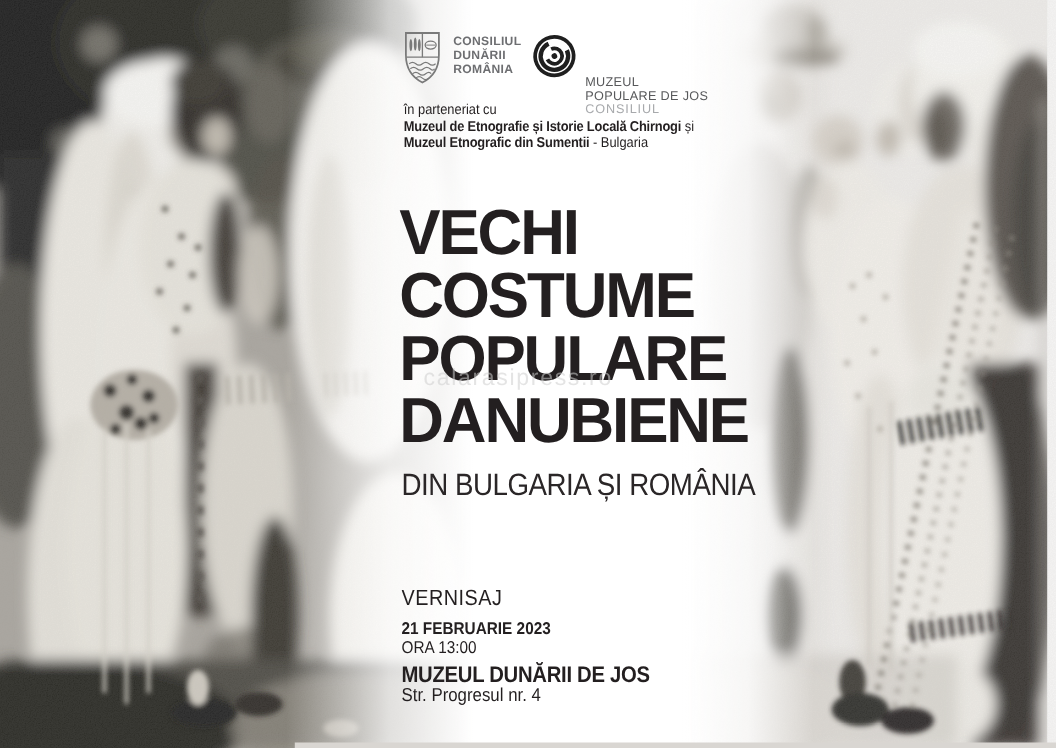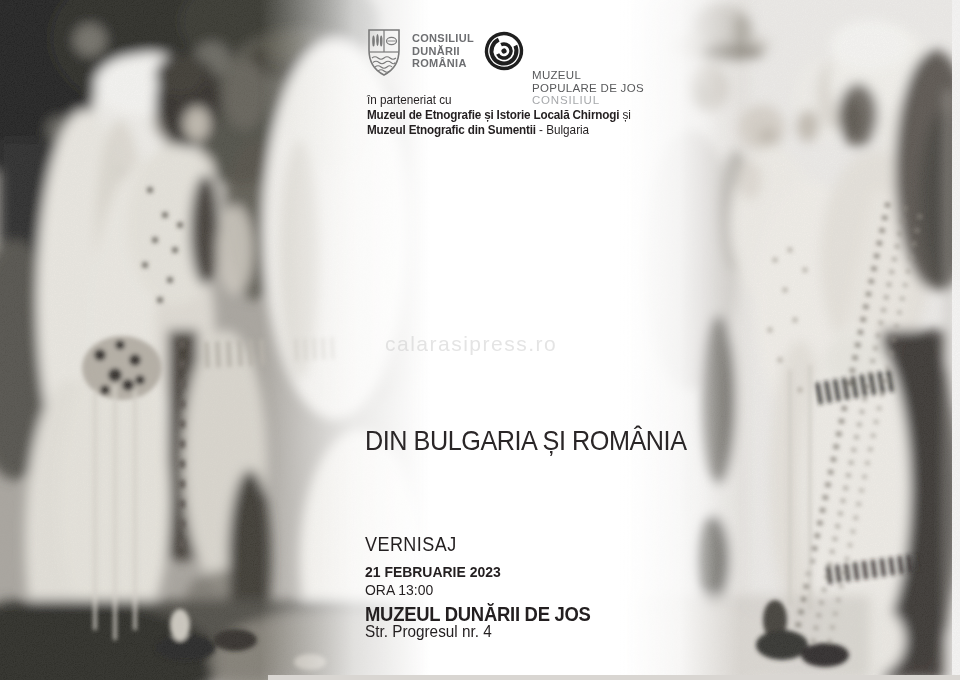--- a/index.html
+++ b/index.html
@@ -310,20 +310,26 @@
   <div class="abs content logo-text museum" style="left:532px;top:37px;margin-top:32px;">
     <div>MUZEUL</div>
     <div>POPULARE DE JOS</div>
     <div class="logo-sub">CONSILIUL</div>
   </div>
 
   <div class="abs content partner" style="left:367px;top:92px;">în parteneriat cu</div>
   <div class="abs content partner" style="left:367px;top:107px;"><b>Muzeul de Etnografie și Istorie Locală Chirnogi</b><span> și</span></div>
   <div class="abs content partner" style="left:367px;top:122px;"><b>Muzeul Etnografic din Sumentii</b><span> - Bulgaria</span></div>
 
+  <div class="abs content" style="left:363px;top:183px;">
+    <div class="title-line">VECHI</div>
+    <div class="title-line">COSTUME</div>
+    <div class="title-line">POPULARE</div>
+    <div class="title-line">DANUBIENE</div>
+  </div>
   <div class="abs content subtitle" style="left:365px;top:425px;">DIN BULGARIA ȘI ROMÂNIA</div>
 
   <div class="abs watermark" style="left:385px;top:332px;">calarasipress.ro</div>
 
   <div class="abs content ev label" style="left:365px;top:533px;">VERNISAJ</div>
   <div class="abs content ev date" style="left:365px;top:563px;">21 FEBRUARIE 2023</div>
   <div class="abs content ev time" style="left:365px;top:581px;">ORA 13:00</div>
   <div class="abs content ev venue" style="left:365px;top:602px;">MUZEUL DUNĂRII DE JOS</div>
   <div class="abs content ev address" style="left:365px;top:622px;">Str. Progresul nr. 4</div>
 

